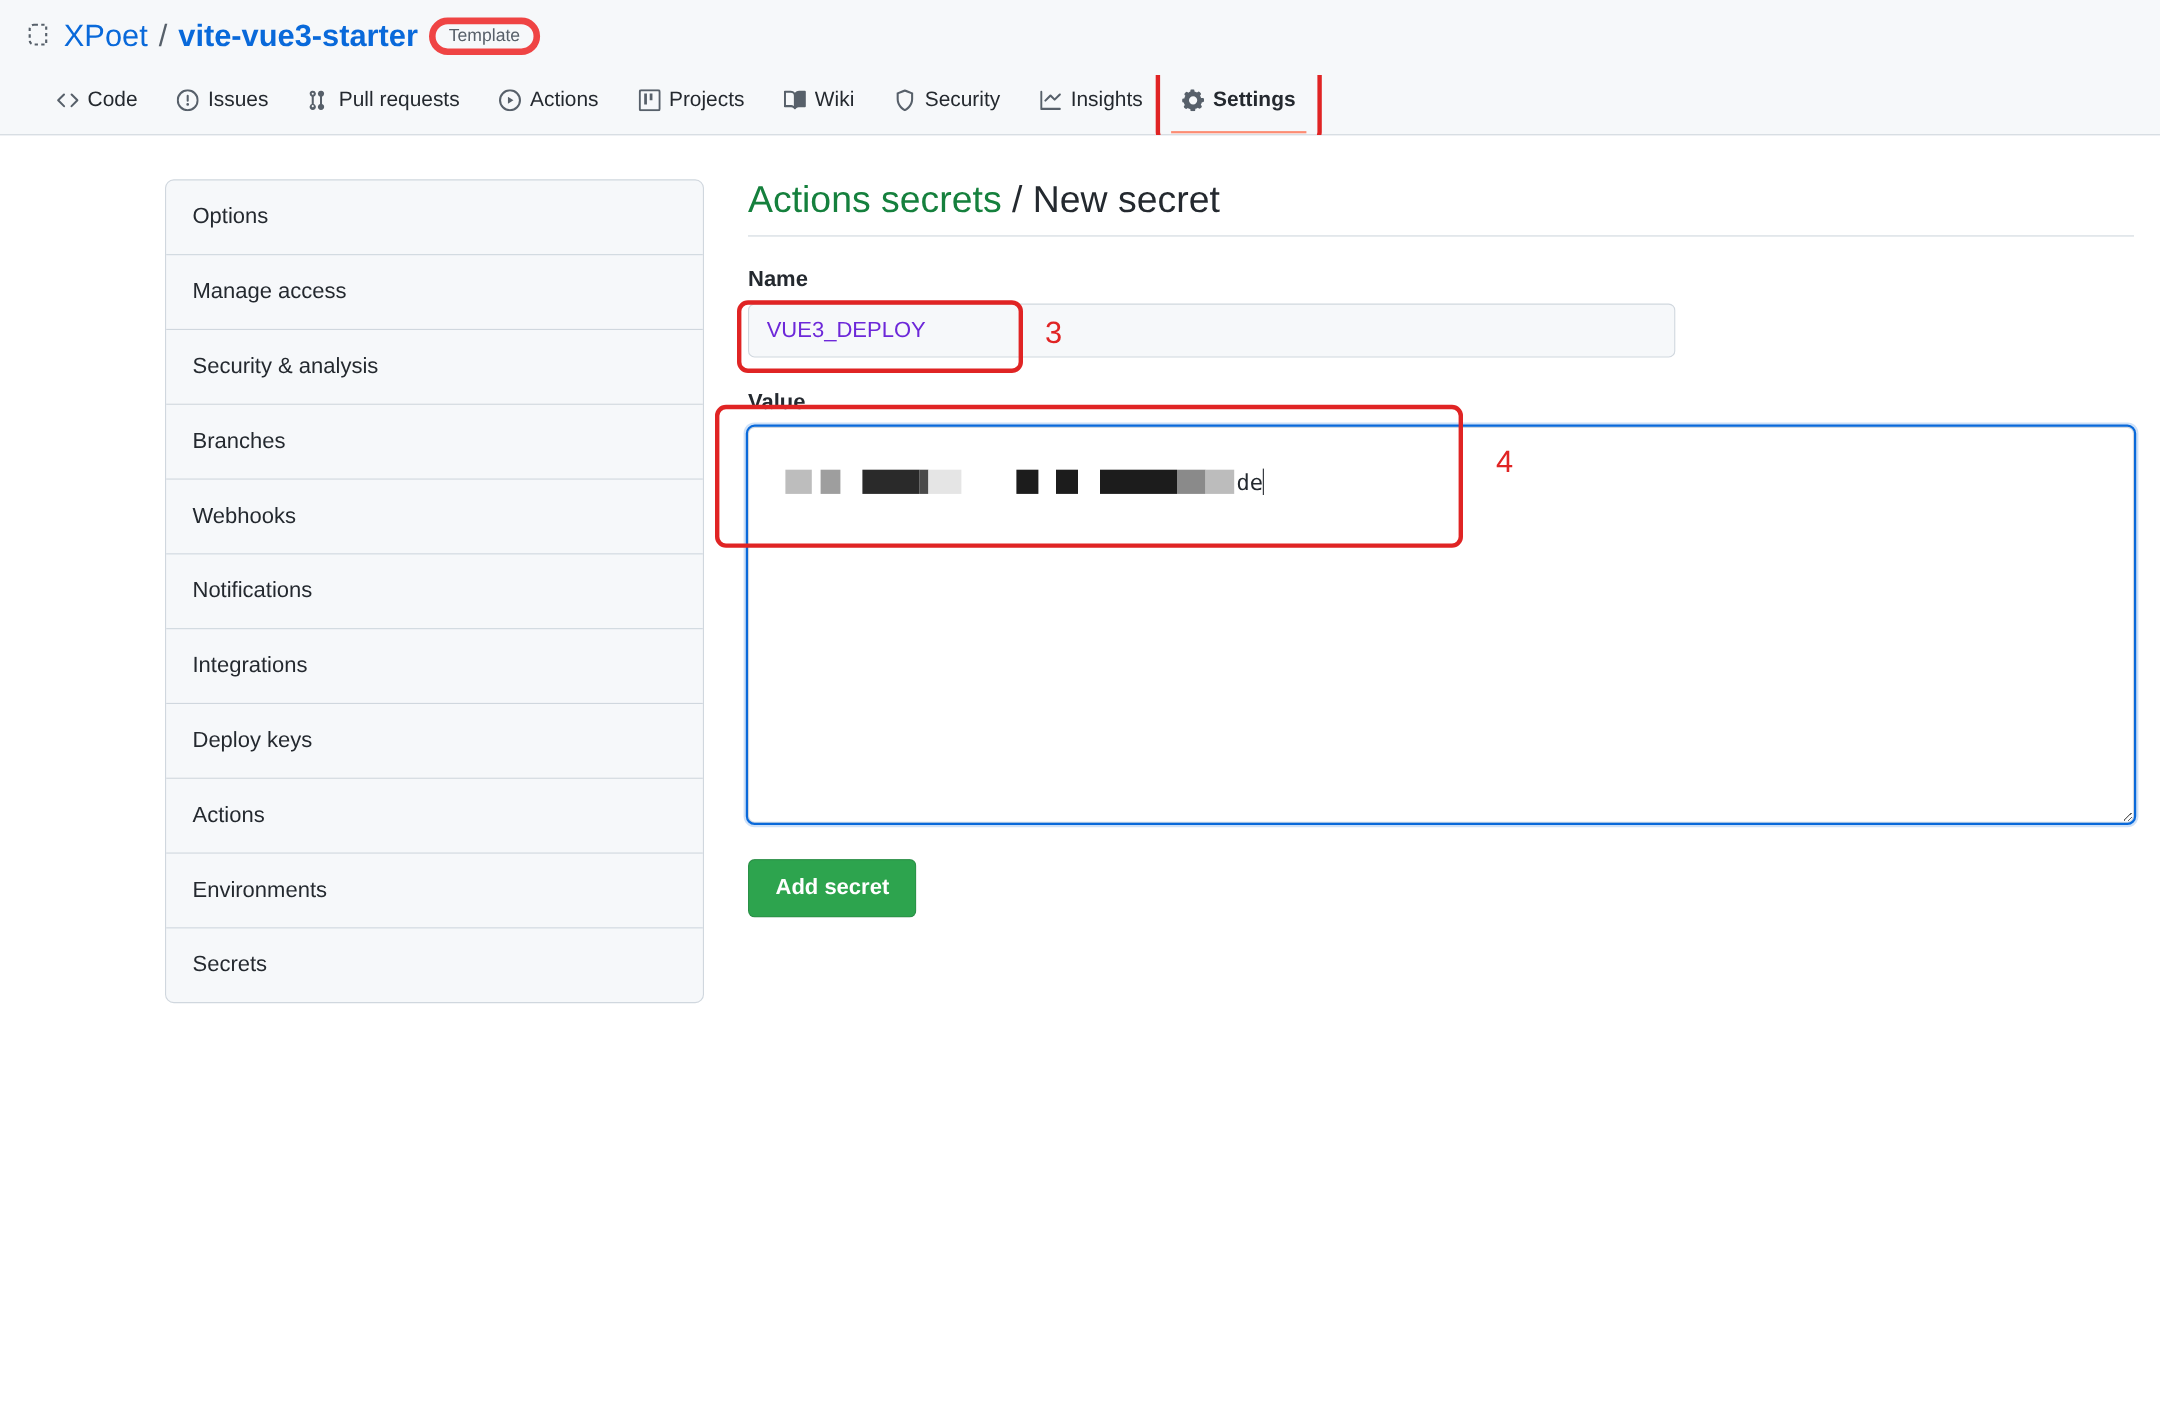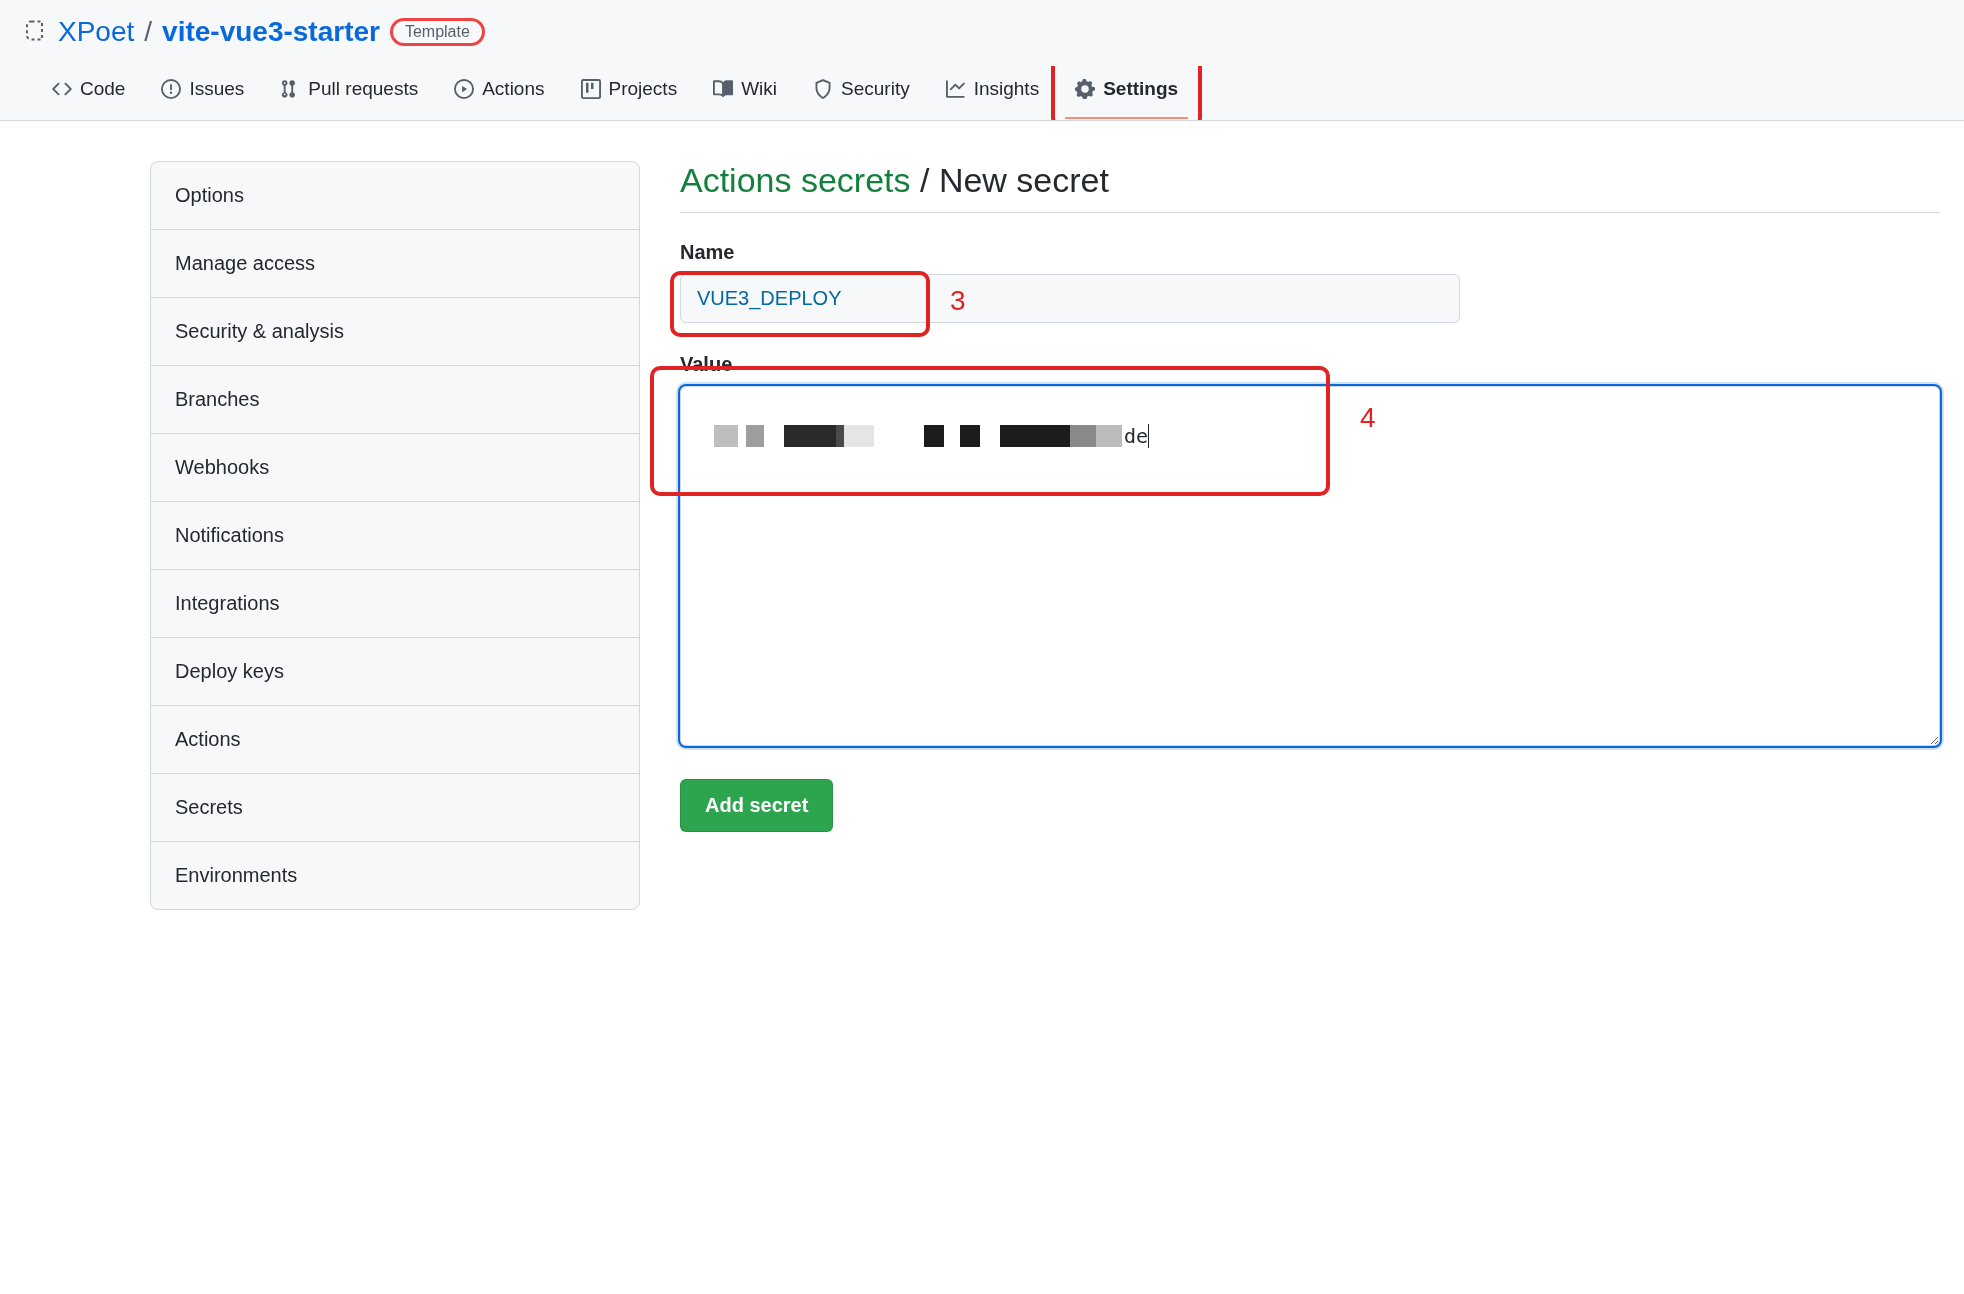--- a/index.html
+++ b/index.html
@@ -27,21 +27,21 @@
     color: #57606a;
     width: 24px; height: 24px;
     display: inline-flex;
   }
   .breadcrumb a { color: #0969da; text-decoration: none; }
   .breadcrumb .sep { color: #57606a; font-weight: 400; }
   .breadcrumb strong a { font-weight: 600; }
   .template-badge {
     font-size: 16px;
     color: #57606a;
-    border: 3px solid #ef4444;
+    border: 6px solid #ef4444;
     border-radius: 2em;
     padding: 2px 12px;
     font-weight: 500;
   }
 
   
   .tabnav {
     display: flex;
     gap: 8px;
     overflow-x: auto;
@@ -137,28 +137,28 @@
   .subhead .muted { color: #24292f; margin-top: 20px; }
 
   .form-group { margin-bottom: 30px; position: relative; }
   .form-label {
     display: block;
     font-size: 20px;
     font-weight: 600;
     margin-bottom: 10px;
   }
   .text-input {
-    width: 780px;
+    width: 843px;
     max-width: 100%;
     font-size: 20px;
     padding: 12px 16px;
     border: 1px solid #d0d7de;
     border-radius: 6px;
     background: #f6f8fa;
-    color: #0369a1;
+    color: #6d28d9;
   }
   .textarea-wrap { position: relative; }
   .textarea {
     width: 100%;
     min-width: 100%;
     height: 360px;
     font-family: ui-monospace, SFMono-Regular, "SF Mono", Menlo, Consolas, monospace;
     font-size: 20px;
     padding: 18px 20px;
     border: 1px solid #d0d7de;
@@ -297,22 +297,22 @@
     <div class="menu">
       <a class="menu-item">Options</a>
       <a class="menu-item">Manage access</a>
       <a class="menu-item">Security &amp; analysis</a>
       <a class="menu-item">Branches</a>
       <a class="menu-item">Webhooks</a>
       <a class="menu-item">Notifications</a>
       <a class="menu-item">Integrations</a>
       <a class="menu-item">Deploy keys</a>
       <a class="menu-item">Actions</a>
+      <a class="menu-item">Environments</a>
       <a class="menu-item">Secrets</a>
-      <a class="menu-item">Environments</a>
     </div>
     <span class="annot" style="left:-10px; width:180px; top:826px; height:72px;"></span>
     <span class="annot-num" style="left:190px; top:846px;">2</span>
   </aside>
 
   <section class="content">
     <h2 class="subhead">
       <a href="#" class="link">Actions secrets</a>
       <span class="sep">/</span>
       <span class="muted">New secret</span>

